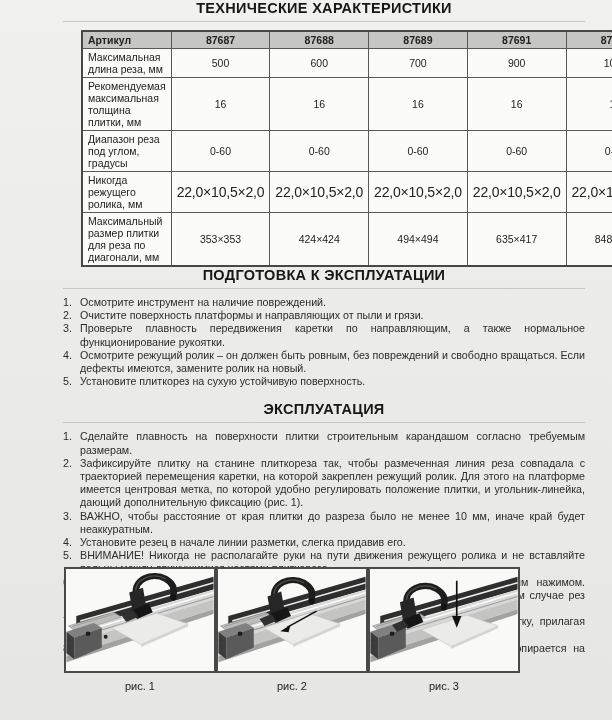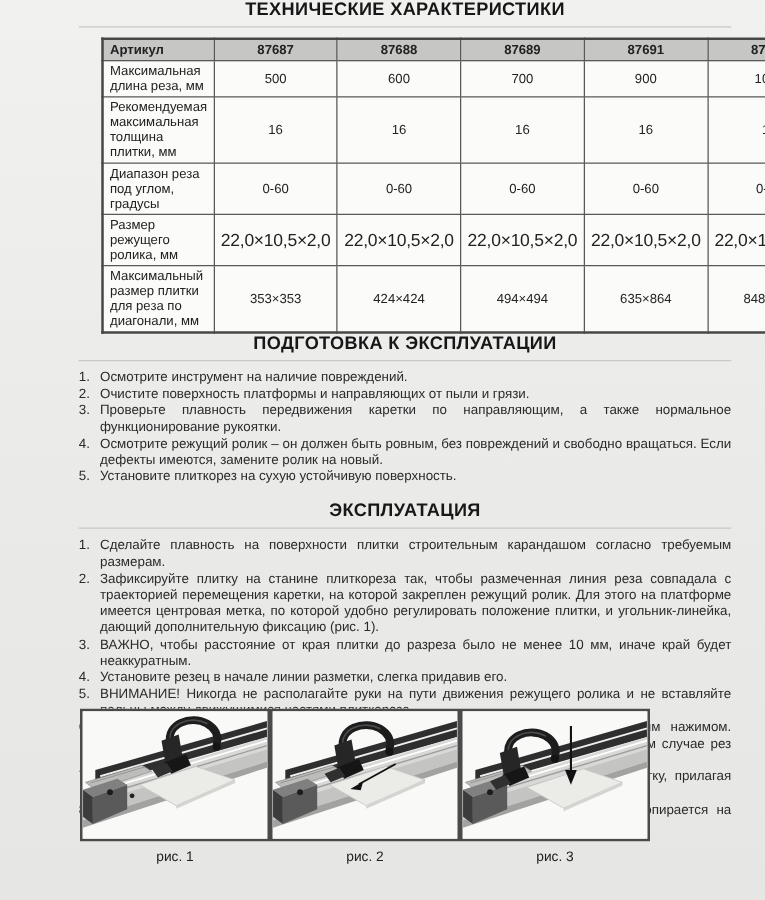--- a/index.html
+++ b/index.html
@@ -113,33 +113,33 @@
           </tr>
           <tr>
             <td class="cell-label">Диапазон реза под углом, градусы</td>
             <td class="cell-val">0-60</td>
             <td class="cell-val">0-60</td>
             <td class="cell-val">0-60</td>
             <td class="cell-val">0-60</td>
             <td class="cell-val">0-60</td>
           </tr>
           <tr>
-            <td class="cell-label">Размер режущего ролика, мм</td>
+            <td class="cell-label">Никогда режущего ролика, мм</td>
             <td class="cell-val tight">22,0×10,5×2,0</td>
             <td class="cell-val tight">22,0×10,5×2,0</td>
             <td class="cell-val tight">22,0×10,5×2,0</td>
             <td class="cell-val tight">22,0×10,5×2,0</td>
             <td class="cell-val tight">22,0×10,5×2,0</td>
           </tr>
           <tr>
             <td class="cell-label">Максимальный размер плитки для реза по диагонали, мм</td>
             <td class="cell-val">353×353</td>
             <td class="cell-val">424×424</td>
             <td class="cell-val">494×494</td>
-            <td class="cell-val">635×864</td>
+            <td class="cell-val">635×417</td>
             <td class="cell-val">848×848</td>
           </tr>
         </tbody>
     </table>
 
     <h2 class="section-title t-prep">ПОДГОТОВКА К ЭКСПЛУАТАЦИИ</h2>
     <div class="rule"></div>
     <div class="nlist" id="prep-list">
         <div class="li">
           <span class="num">1.</span>

